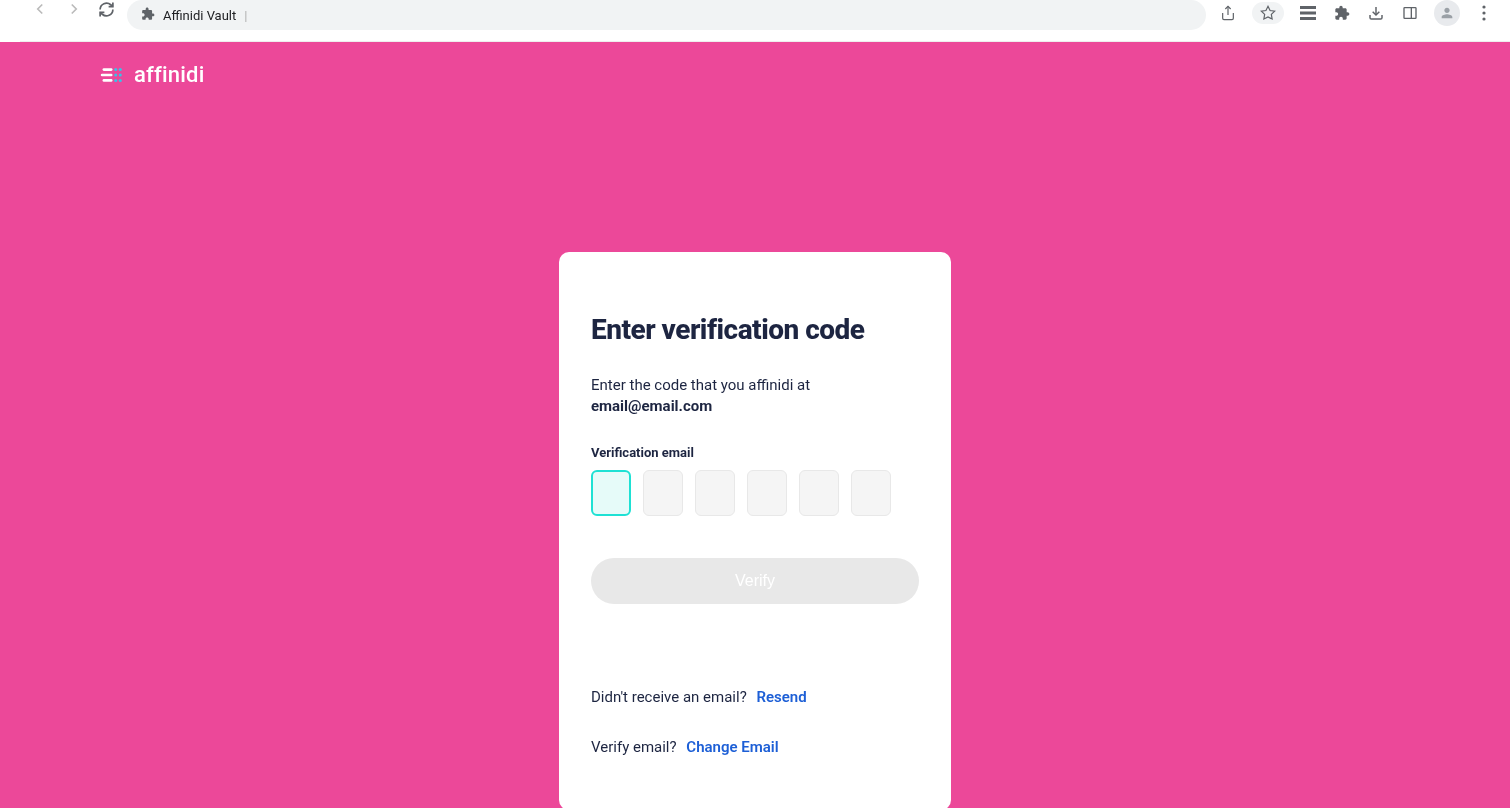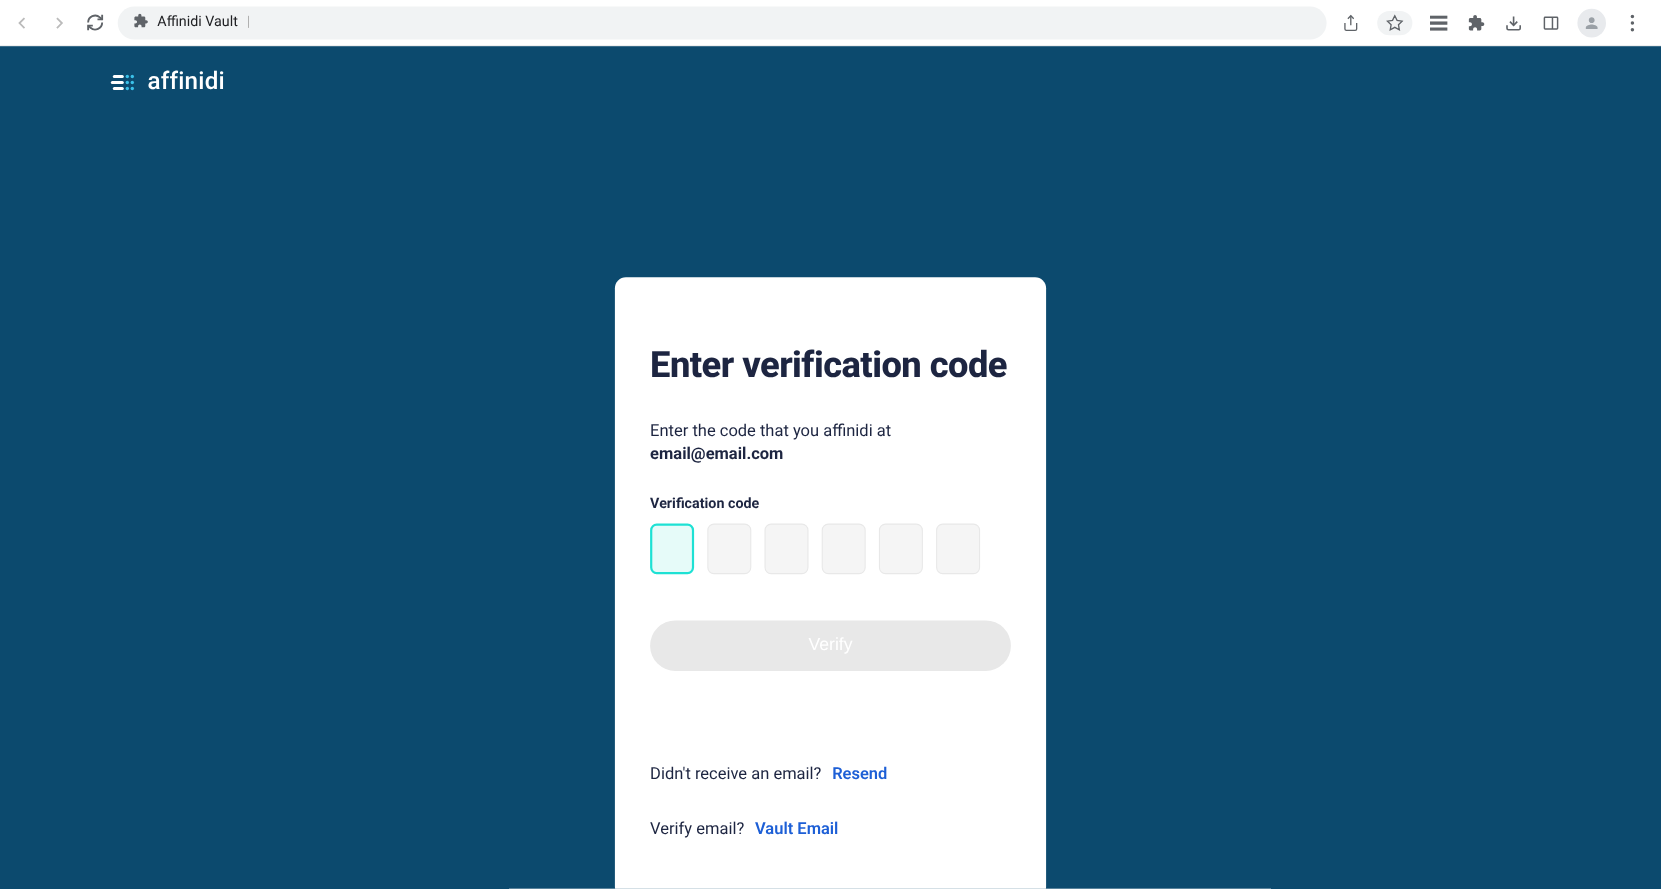--- a/index.html
+++ b/index.html
@@ -13,23 +13,24 @@
       width: 1510px;
       height: 808px;
       overflow: hidden;
     }
     
     
     .browser-bar {
       height: 42px;
       background: #fff;
       display: flex;
-      align-items: center;
+      align-items: flex-start;
       padding: 0 10px;
       border-bottom: 1px solid #eee;
+      margin-left: 20px;
     }
     .nav-icons {
       display: flex;
       align-items: center;
       gap: 14px;
       margin-right: 12px;
     }
     .nav-arrow {
       color: #bbb;
       font-size: 18px;
@@ -99,21 +100,21 @@
       display: flex;
       align-items: center;
       justify-content: center;
       color: #5f6368;
     }
     
     
     .page {
       width: 100%;
       height: calc(808px - 42px);
-      background: #0c4a6e;
+      background: #ec4899;
       position: relative;
     }
     .logo {
       position: absolute;
       top: 20px;
       left: 100px;
       display: flex;
       align-items: center;
       gap: 8px;
       color: #fff;
@@ -133,21 +134,21 @@
       position: absolute;
       left: 50%;
       transform: translateX(-50%);
       top: 210px;
       width: 392px;
       background: #fff;
       border-radius: 10px;
       padding: 60px 32px 40px 32px;
     }
     .card-title {
-      font-size: 33px;
+      font-size: 28px;
       font-weight: 800;
       color: #1d2541;
       line-height: 1.25;
       letter-spacing: -0.5px;
       margin-bottom: 28px;
     }
     .card-desc {
       font-size: 15px;
       color: #1d2541;
       line-height: 1.4;
@@ -313,32 +314,32 @@
     <span class="logo-text">affinidi</span>
   </div>
 
   <div class="card">
     <h1 class="card-title">Enter verification code</h1>
     <p class="card-desc">
       <span>Enter the code that you affinidi at</span>
       <br>
       <span class="email-bold">email@email.com</span>
     </p>
-    <div class="field-label">Verification code</div>
+    <div class="field-label">Verification email</div>
     <div class="code-inputs">
       <input class="code-box focused" maxlength="1" style="">
       <input class="code-box" maxlength="1" style="">
       <input class="code-box" maxlength="1" style="">
       <input class="code-box" maxlength="1" style="">
       <input class="code-box" maxlength="1" style="">
       <input class="code-box" maxlength="1" style="">
     </div>
     <button class="verify-btn" disabled="">Verify</button>
     <div class="help-row">
       <span>Didn't receive an email?</span>
       <span class="link">Resend</span>
     </div>
     <div class="help-row">
       <span>Verify email?</span>
-      <span class="link">Vault Email</span>
+      <span class="link">Change Email</span>
     </div>
   </div>
 </div>
 
 </body></html>

